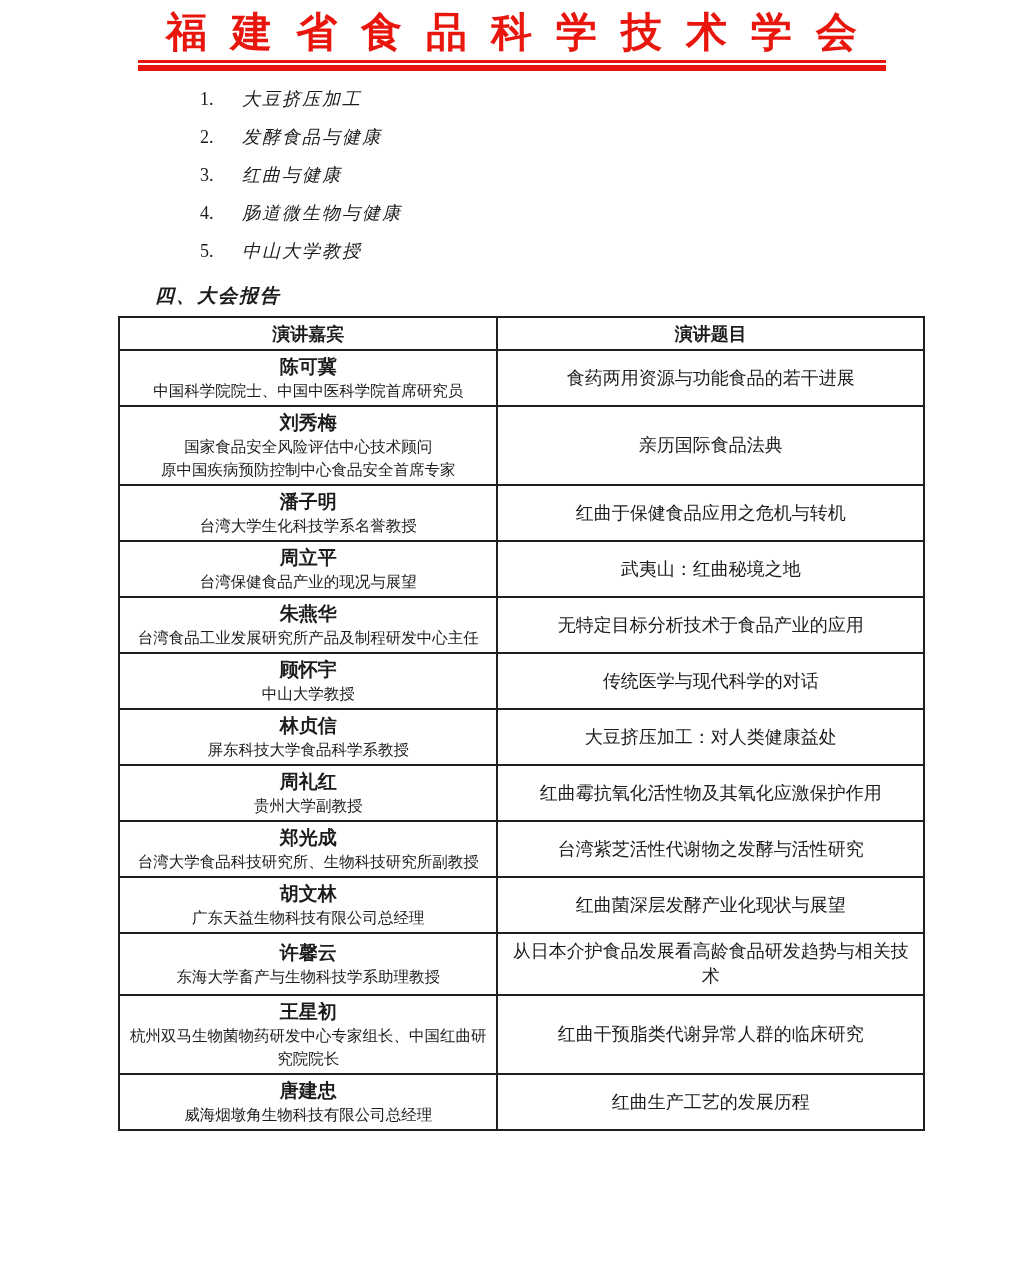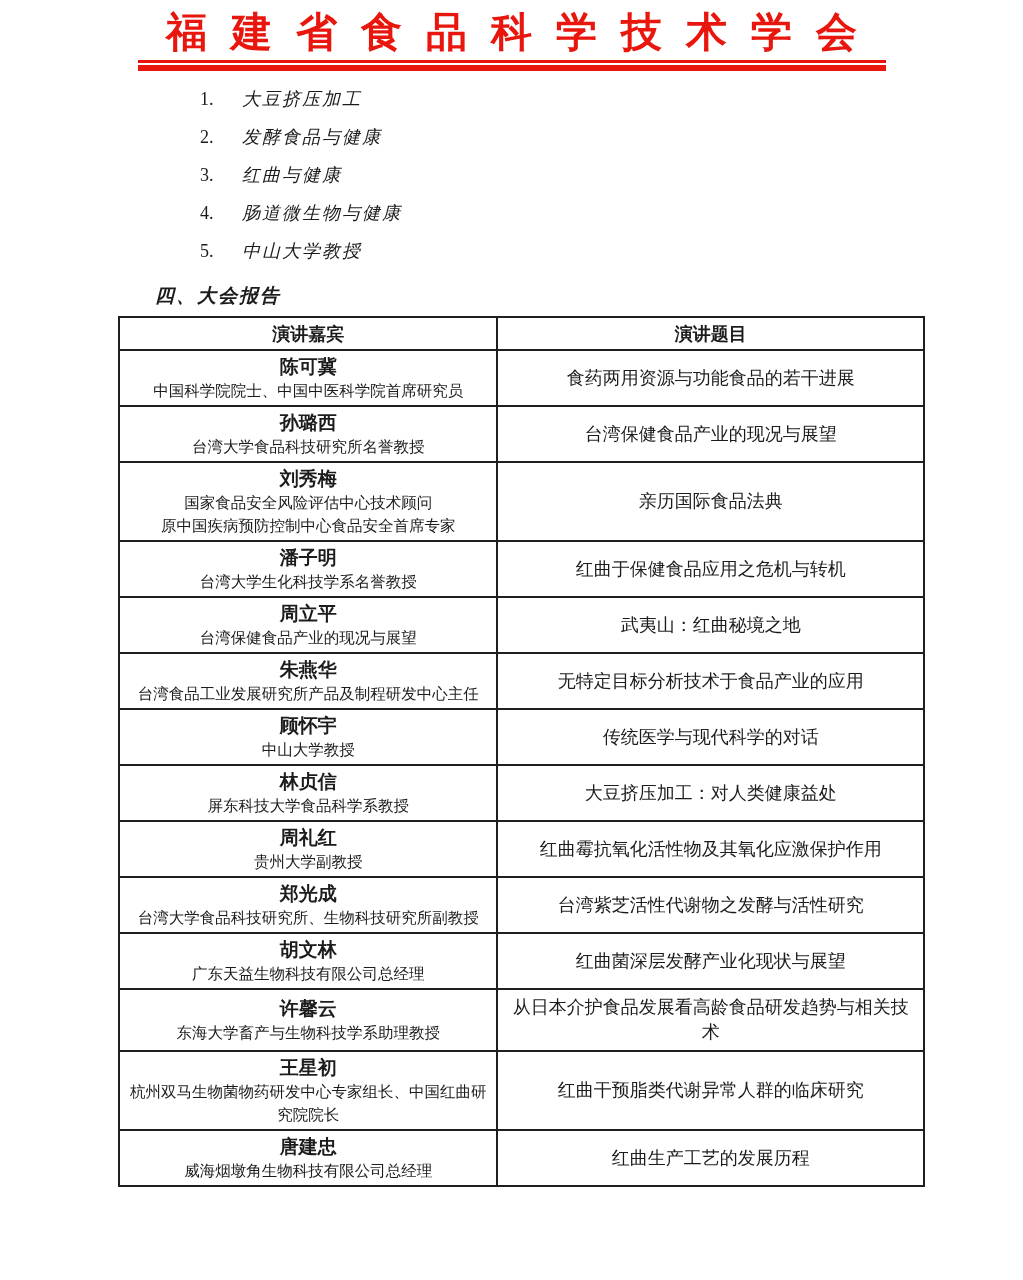--- a/index.html
+++ b/index.html
@@ -138,27 +138,20 @@
     <tbody>
       <tr>
         <td>
           <div class="speaker-name">陈可冀</div>
           <div class="speaker-affil">中国科学院院士、中国中医科学院首席研究员</div>
         </td>
         <td class="topic-cell">食药两用资源与功能食品的若干进展</td>
       </tr>
       <tr>
         <td>
-          <div class="speaker-name">孙璐西</div>
-          <div class="speaker-affil">台湾大学食品科技研究所名誉教授</div>
-        </td>
-        <td class="topic-cell">台湾保健食品产业的现况与展望</td>
-      </tr>
-      <tr>
-        <td>
           <div class="speaker-name">刘秀梅</div>
           <div class="speaker-affil">国家食品安全风险评估中心技术顾问
 原中国疾病预防控制中心食品安全首席专家</div>
         </td>
         <td class="topic-cell">亲历国际食品法典</td>
       </tr>
       <tr>
         <td>
           <div class="speaker-name">潘子明</div>
           <div class="speaker-affil">台湾大学生化科技学系名誉教授</div>

